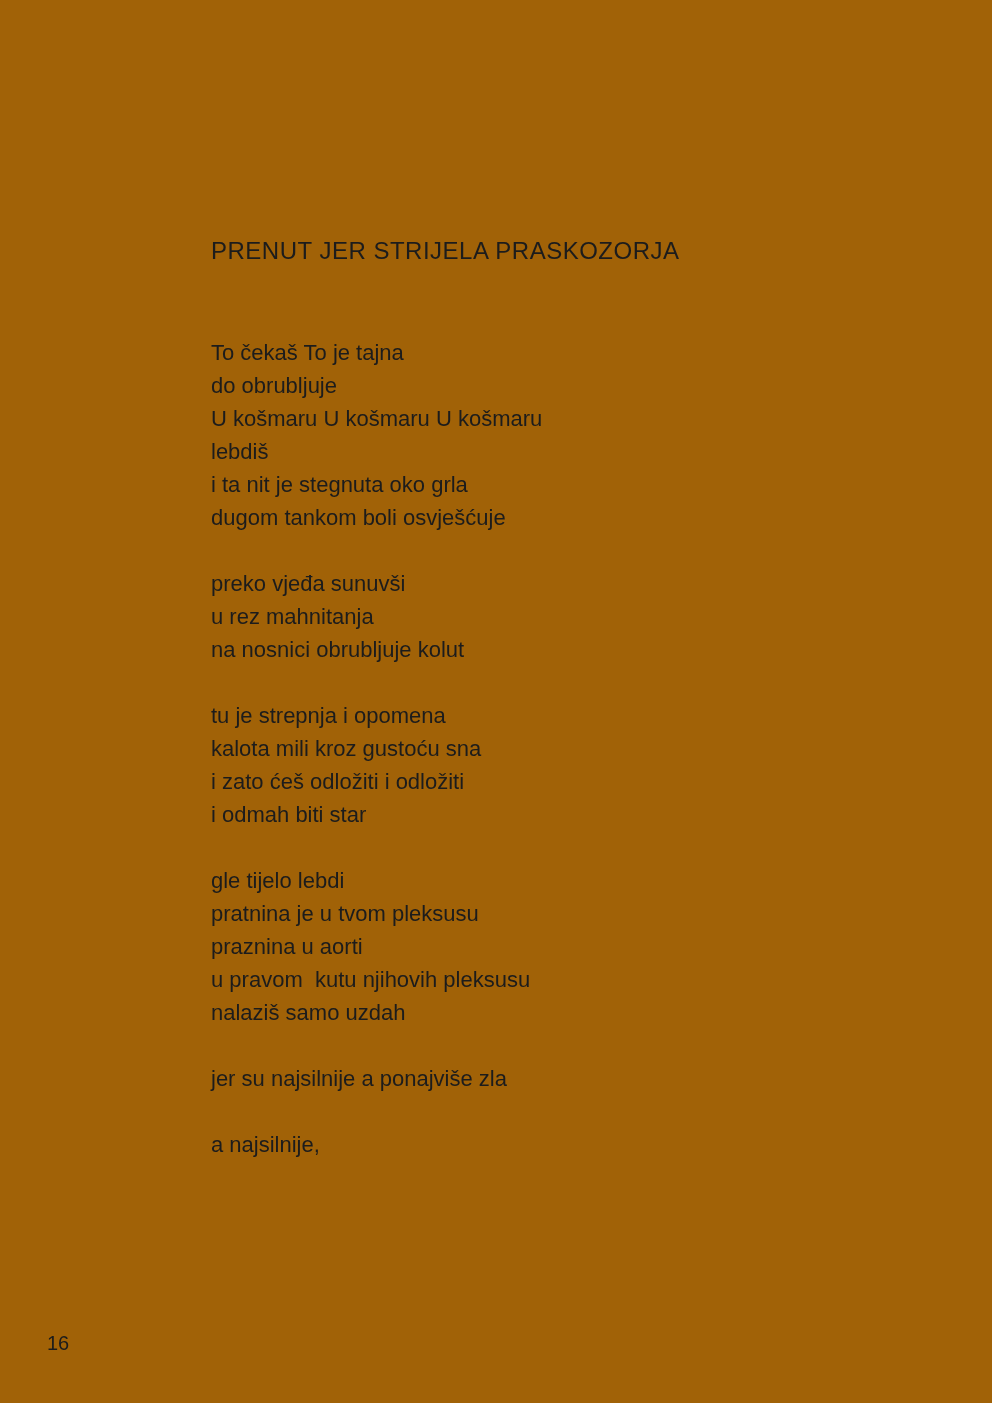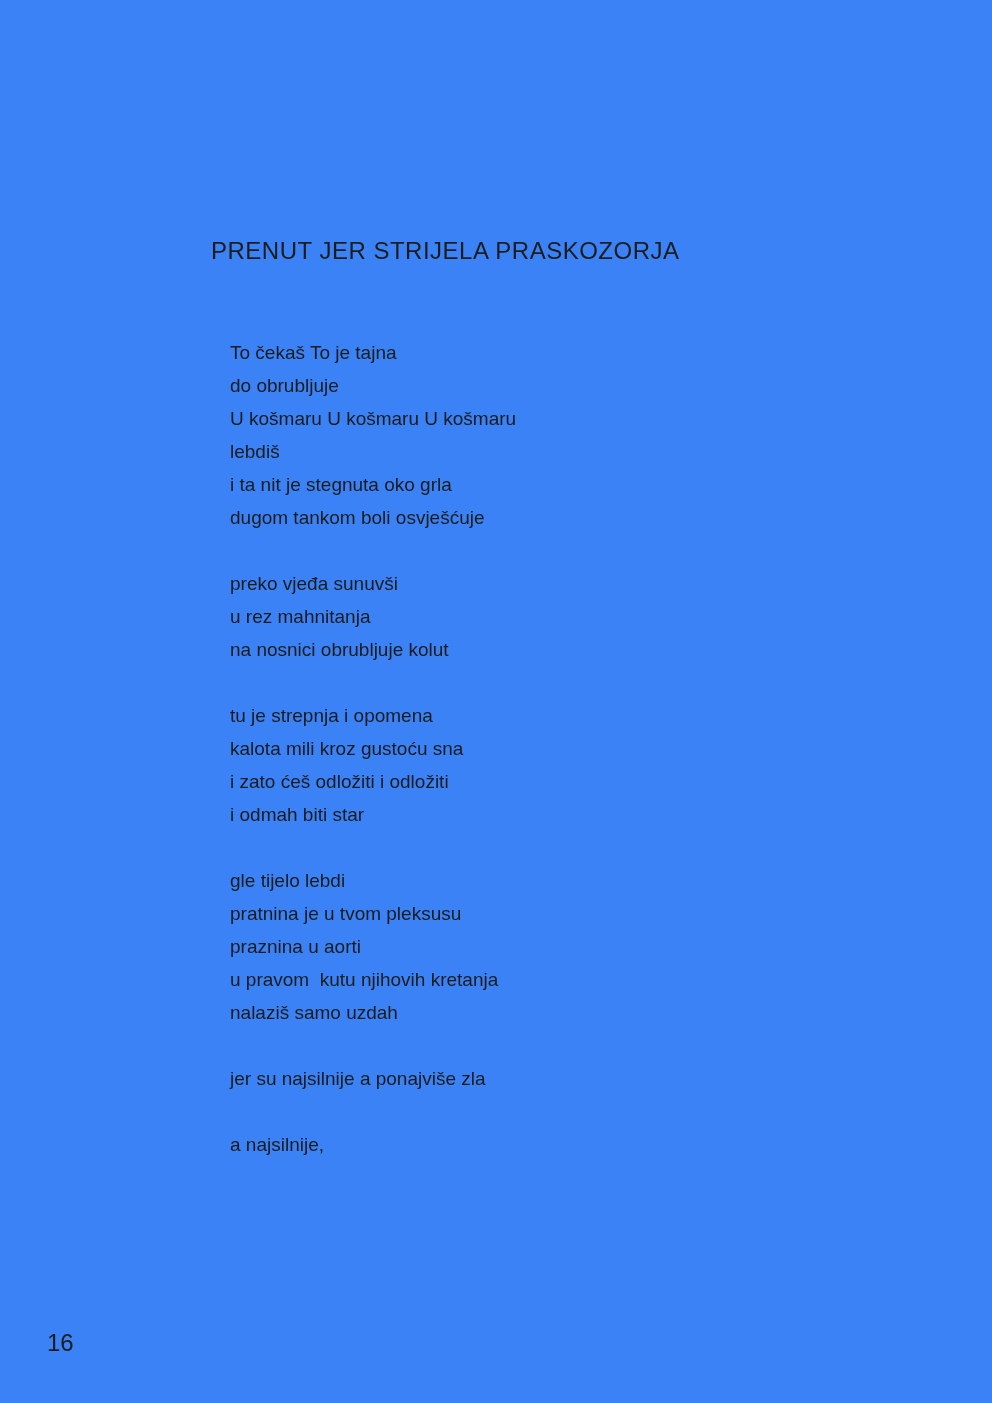--- a/index.html
+++ b/index.html
@@ -4,54 +4,53 @@
 <style>
   html, body {
     margin: 0;
     padding: 0;
     background: #ffffff;
   }
   .page {
     position: relative;
     width: 992px;
     height: 1403px;
-    background: #3b82f6;
+    background: #a16207;
     color: #1c1c1c;
     font-family: "Liberation Sans", "DejaVu Sans", sans-serif;
     overflow: hidden;
   }
   .poem-title {
     position: absolute;
     left: 211px;
     top: 168px;
     font-size: 24px;
     line-height: 33px;
     letter-spacing: 0.5px;
     white-space: pre-wrap;
   }
   .poem-body {
     position: absolute;
     left: 211px;
     top: 336px;
-    font-size: 19px;
+    font-size: 22px;
     line-height: 33px;
-    margin-left: 19px;
   }
   .stanza {
     margin: 0 0 33px 0;
   }
   .line {
     white-space: pre-wrap;
     min-height: 33px;
   }
   .page-number {
     position: absolute;
     left: 47px;
     top: 1328px;
-    font-size: 24px;
+    font-size: 20px;
     line-height: 30px;
   }
 </style>
 </head>
 <body>
 
 <div class="page">
 
   <div class="poem-title">
     <div class="title-line">PRENUT JER STRIJELA PRASKOZORJA</div>
@@ -74,21 +73,21 @@
       <div class="stanza">
         <div class="line">tu je strepnja i opomena</div>
         <div class="line">kalota mili kroz gustoću sna</div>
         <div class="line">i zato ćeš odložiti i odložiti</div>
         <div class="line">i odmah biti star</div>
       </div>
       <div class="stanza">
         <div class="line">gle tijelo lebdi</div>
         <div class="line">pratnina je u tvom pleksusu</div>
         <div class="line">praznina u aorti</div>
-        <div class="line">u pravom  kutu njihovih kretanja</div>
+        <div class="line">u pravom  kutu njihovih pleksusu</div>
         <div class="line">nalaziš samo uzdah</div>
       </div>
       <div class="stanza">
         <div class="line">jer su najsilnije a ponajviše zla</div>
       </div>
       <div class="stanza">
         <div class="line">a najsilnije,</div>
       </div>
     </div>
 

